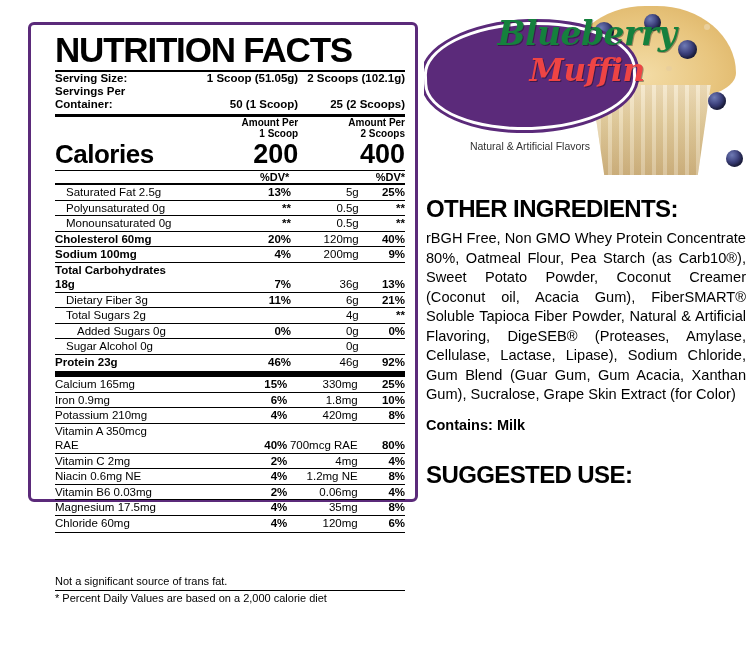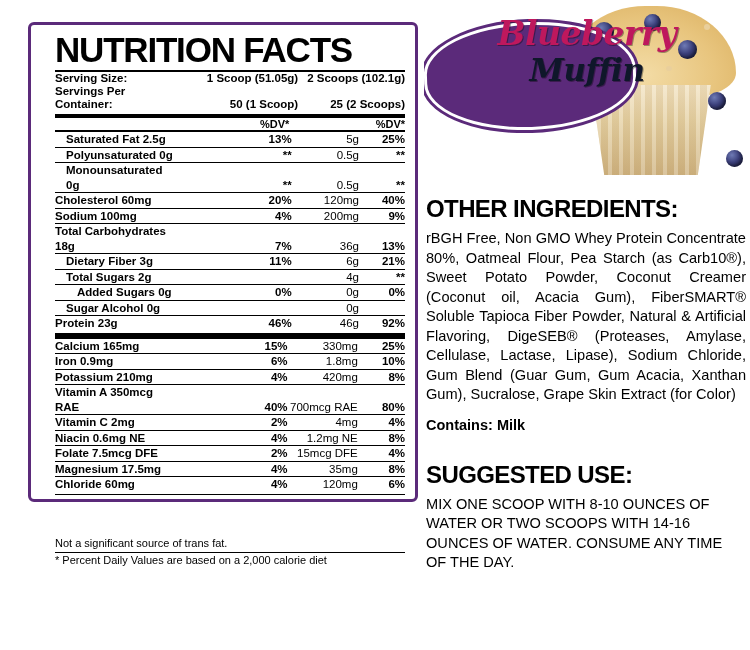--- a/index.html
+++ b/index.html
@@ -41,21 +41,21 @@
 
   table.nf { width: 100%; border-collapse: collapse; }
   table.nf td { padding: 0; vertical-align: bottom; }
 
   .serv-row td {
     font-size: 11.5px;
     font-weight: bold;
     line-height: 13px;
     padding: 0.5px 0;
   }
-  .col-l { width: 128px; font-weight: bold; }
+  .col-l { width: 128px; }
   .col-a { width: 82px; text-align: right; }
   .col-b { width: 66px; text-align: right; padding-right: 2px !important; }
   .col-c { width: 76px; text-align: right; margin-top: 40px; }
   .col-d { width: 54px; text-align: right; }
 
   .amt-head td {
     font-size: 10px;
     font-weight: bold;
     line-height: 11px;
     text-align: right;
@@ -158,33 +158,33 @@
     background: #5b2a7a;
     border: 3px solid #ffffff;
     border-radius: 50% / 46%;
     box-shadow: 0 0 0 3px #5b2a7a;
     transform: rotate(-2deg);
   }
   .badge-text1 {
     position: absolute;
     left: 0; top: 14px; width: 100%;
     text-align: center;
-    color: #be185d;
+    color: #15803d;
     font-family: "DejaVu Serif", serif;
     font-style: italic;
     font-weight: bold;
     font-size: 33px;
     letter-spacing: -0.5px;
     text-shadow: 1px 1px 0 rgba(0,0,0,0.35);
   }
   .badge-text2 {
     position: absolute;
     left: 0; top: 52px; width: 100%;
     text-align: center;
-    color: #0f172a;
+    color: #ef4444;
     font-family: "DejaVu Serif", serif;
     font-style: italic;
     font-weight: bold;
     font-size: 31px;
     letter-spacing: -0.5px;
     text-shadow: 1px 1px 0 rgba(0,0,0,0.35);
   }
   .flavors-note {
     position: absolute;
     left: 0; top: 140px;
@@ -244,20 +244,40 @@
       <tr class="serv-row">
         <td class="col-l">Servings Per Container:</td>
         <td class="col-a" colspan="2">50 (1 Scoop)</td>
         <td class="col-c" colspan="2">25 (2 Scoops)</td>
       </tr>
     </tbody>
       </table>
 
     <div class="rule-mid" style="margin-top:3px;"></div>
 
+    <table class="nf">
+      <tbody>
+          <tr class="amt-head">
+        <td class="col-l"></td>
+        <td class="col-a" colspan="2">
+          <span>Amount Per</span><br>
+          <span>1 Scoop</span>
+        </td>
+        <td class="col-c" colspan="2">
+          <span>Amount Per</span><br>
+          <span>2 Scoops</span>
+        </td>
+      </tr>
+      <tr class="cal-row">
+        <td class="col-l cal-label">Calories</td>
+        <td class="col-a cal-val" colspan="2">200</td>
+        <td class="col-c cal-val" colspan="2">400</td>
+      </tr>
+    </tbody>
+      </table>
 
     <div class="rule-med"></div>
 
     <table class="nf">
       <tbody>
           <tr class="dv-row">
         <td class="col-l"></td>
         <td class="col-a"></td>
         <td class="col-b">%DV*</td>
         <td class="col-c"></td>
@@ -390,24 +410,24 @@
             <td class="col-d b">4%</td>
           </tr>
           <tr class="nut" style="border-bottom: 1px solid rgb(0, 0, 0);">
             <td class="col-l name">Niacin 0.6mg NE</td>
             <td class="col-a"></td>
             <td class="col-b b">4%</td>
             <td class="col-c">1.2mg NE</td>
             <td class="col-d b">8%</td>
           </tr>
           <tr class="nut" style="border-bottom: 1px solid rgb(0, 0, 0);">
-            <td class="col-l name">Folate 7.5mcg DFE</td>
+            <td class="col-l name">Vitamin B6 0.03mg</td>
             <td class="col-a"></td>
             <td class="col-b b">2%</td>
-            <td class="col-c">15mcg DFE</td>
+            <td class="col-c">0.06mg</td>
             <td class="col-d b">4%</td>
           </tr>
           <tr class="nut" style="border-bottom: 1px solid rgb(0, 0, 0);">
             <td class="col-l name">Magnesium 17.5mg</td>
             <td class="col-a"></td>
             <td class="col-b b">4%</td>
             <td class="col-c">35mg</td>
             <td class="col-d b">8%</td>
           </tr>
           <tr class="nut">
@@ -440,24 +460,24 @@
         <div class="berry" style="left:150px; top:92px; width:18px; height:18px;"></div>
         <div class="berry" style="left:168px; top:150px; width:17px; height:17px;"></div>
         <div class="crumb" style="left:14px; top:44px; width:7px; height:6px;"></div>
         <div class="crumb" style="left:108px; top:66px; width:6px; height:5px;"></div>
         <div class="crumb" style="left:146px; top:24px; width:6px; height:6px;"></div>
       </div>
 
       <div class="badge"></div>
       <div class="badge-text1">Blueberry</div>
       <div class="badge-text2">Muffin</div>
+      <div class="flavors-note">Natural &amp; Artificial Flavors</div>
     </div>
 
     <div class="right-body">
       <div class="sec-head">OTHER INGREDIENTS:</div>
       <p class="ing-text">rBGH Free, Non GMO Whey Protein Concentrate 80%, Oatmeal Flour, Pea Starch (as Carb10®), Sweet Potato Powder, Coconut Creamer (Coconut oil, Acacia Gum), FiberSMART® Soluble Tapioca Fiber Powder, Natural &amp; Artificial Flavoring, DigeSEB® (Proteases, Amylase, Cellulase, Lactase, Lipase), Sodium Chloride, Gum Blend (Guar Gum, Gum Acacia, Xanthan Gum), Sucralose, Grape Skin Extract (for Color)</p>
       <p class="contains">Contains: Milk</p>
 
       <div class="sec-head use-head">SUGGESTED USE:</div>
-      <p class="use-text">MIX ONE SCOOP WITH 8-10 OUNCES OF WATER OR TWO SCOOPS WITH 14-16 OUNCES OF WATER. CONSUME ANY TIME OF THE DAY.</p>
     </div>
   </div>
 </div>
 
 </body></html>

